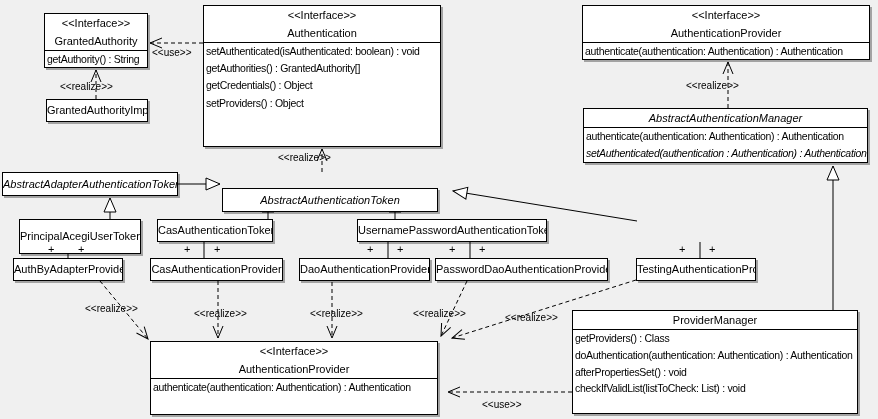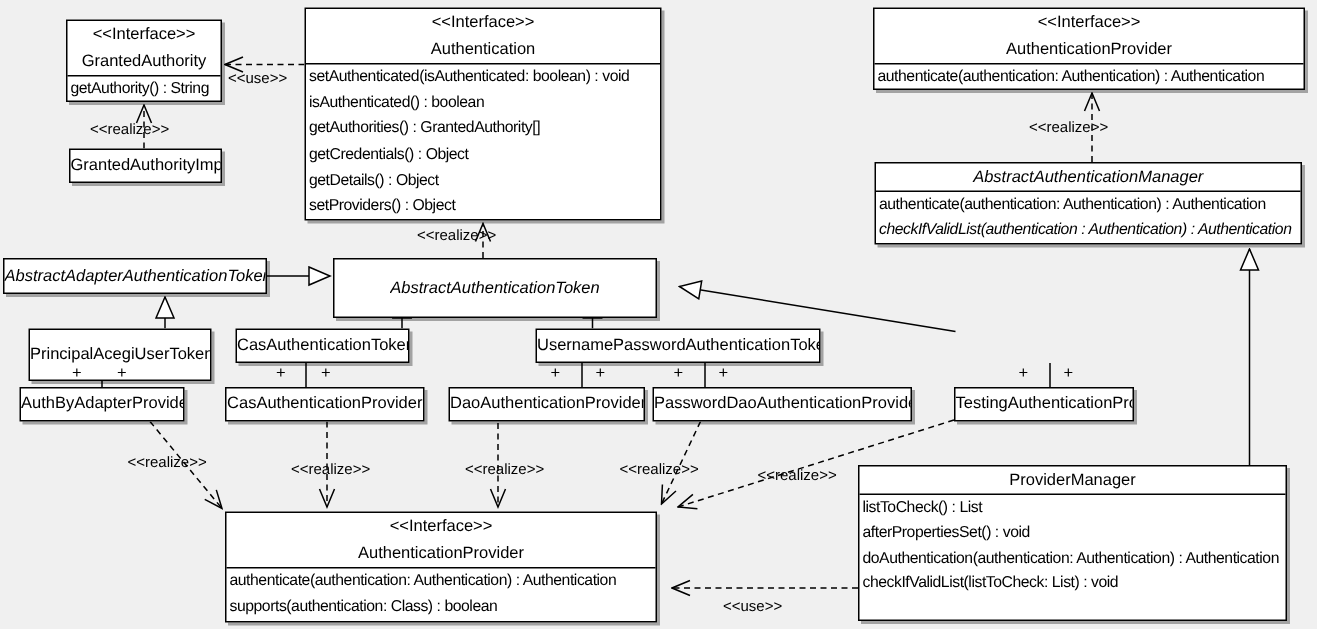--- a/index.html
+++ b/index.html
@@ -73,48 +73,46 @@
 <div class="box single" style="left:46px;top:99px;width:102px;height:23px">
   <div class="cname">GrantedAuthorityImpl</div>
 </div>
 
 <div class="box" style="left:203px;top:5px;width:238px;height:142px">
   <div class="hdr">
     <div class="stereo">&lt;&lt;Interface&gt;&gt;</div>
     <div class="cname">Authentication</div>
   </div>
   <div class="m">setAuthenticated(isAuthenticated: boolean) : void</div>
-  <div class="m">isAuthenticated() : boolean</div>
   <div class="m">getAuthorities() : GrantedAuthority[]</div>
   <div class="m">getCredentials() : Object</div>
-  <div class="m">getDetails() : Object</div>
   <div class="m">setProviders() : Object</div>
 </div>
 
 <div class="box" style="left:582px;top:5px;width:288px;height:55px">
   <div class="hdr">
     <div class="stereo">&lt;&lt;Interface&gt;&gt;</div>
     <div class="cname">AuthenticationProvider</div>
   </div>
   <div class="m">authenticate(authentication: Authentication) : Authentication</div>
 </div>
 
 <div class="box abstract" style="left:583px;top:108px;width:285px;height:55px">
   <div class="hdr">
     <div class="cname">AbstractAuthenticationManager</div>
   </div>
   <div class="m">authenticate(authentication: Authentication) : Authentication</div>
-  <div class="m ital">checkIfValidList(authentication : Authentication) : Authentication</div>
+  <div class="m ital">setAuthenticated(authentication : Authentication) : Authentication</div>
 </div>
 
 <div class="box single abstract" style="left:2px;top:172px;width:176px;height:24px">
   <div class="cname">AbstractAdapterAuthenticationToken</div>
 </div>
 
-<div class="box single abstract" style="left:222px;top:172px;width:216px;height:40px">
+<div class="box single abstract" style="left:222px;top:188px;width:216px;height:24px">
   <div class="cname">AbstractAuthenticationToken</div>
 </div>
 
 <div class="box single" style="left:19px;top:219px;width:122px;height:35px">
   <div class="cname">PrincipalAcegiUserToken</div>
 </div>
 
 <div class="box single" style="left:157px;top:219px;width:116px;height:23px">
   <div class="cname">CasAuthenticationToken</div>
 </div>
@@ -143,30 +141,29 @@
 <div class="box single" style="left:636px;top:258px;width:120px;height:23px">
   <div class="cname">TestingAuthenticationProvider</div>
 </div>
 
 <div class="box" style="left:150px;top:341px;width:288px;height:74px">
   <div class="hdr">
     <div class="stereo">&lt;&lt;Interface&gt;&gt;</div>
     <div class="cname">AuthenticationProvider</div>
   </div>
   <div class="m">authenticate(authentication: Authentication) : Authentication</div>
-  <div class="m">supports(authentication: Class) : boolean</div>
 </div>
 
 <div class="box pm" style="left:572px;top:310px;width:286px;height:104px">
   <div class="hdr">
     <div class="cname">ProviderManager</div>
   </div>
-  <div class="m">listToCheck() : List</div>
+  <div class="m">getProviders() : Class</div>
+  <div class="m">doAuthentication(authentication: Authentication) : Authentication</div>
   <div class="m">afterPropertiesSet() : void</div>
-  <div class="m">doAuthentication(authentication: Authentication) : Authentication</div>
   <div class="m">checkIfValidList(listToCheck: List) : void</div>
 </div>
 
 <div class="edge-label" style="left:152px;top:47px">&lt;&lt;use&gt;&gt;</div>
 <div class="edge-label" style="left:60px;top:81px">&lt;&lt;realize&gt;&gt;</div>
 <div class="edge-label" style="left:278px;top:152px">&lt;&lt;realize&gt;&gt;</div>
 <div class="edge-label" style="left:686px;top:80px">&lt;&lt;realize&gt;&gt;</div>
 <div class="edge-label" style="left:85px;top:303px">&lt;&lt;realize&gt;&gt;</div>
 <div class="edge-label" style="left:194px;top:308px">&lt;&lt;realize&gt;&gt;</div>
 <div class="edge-label" style="left:310px;top:308px">&lt;&lt;realize&gt;&gt;</div>

